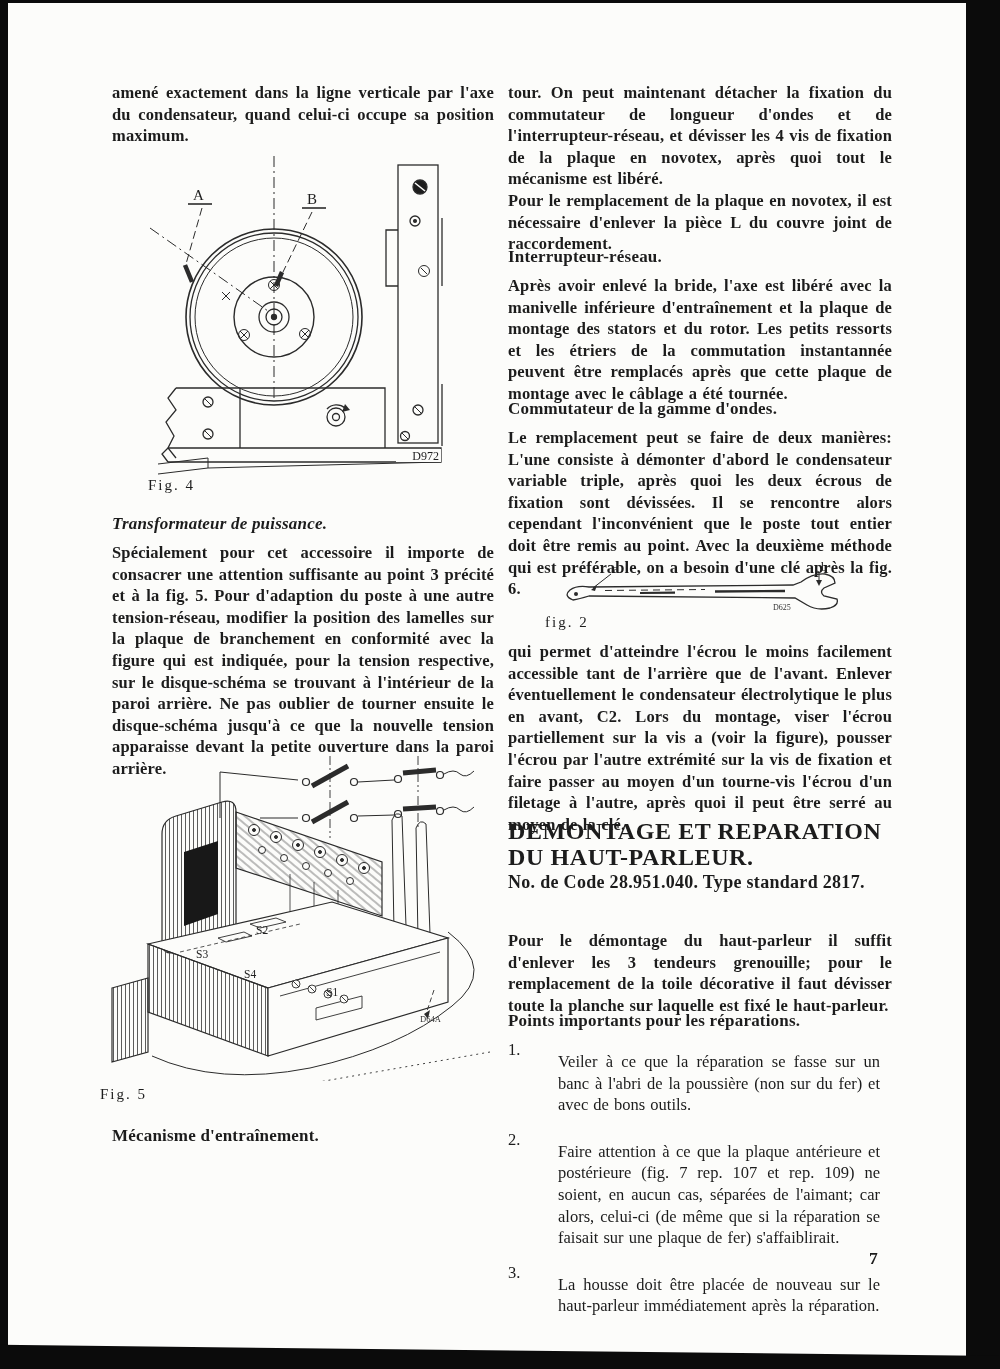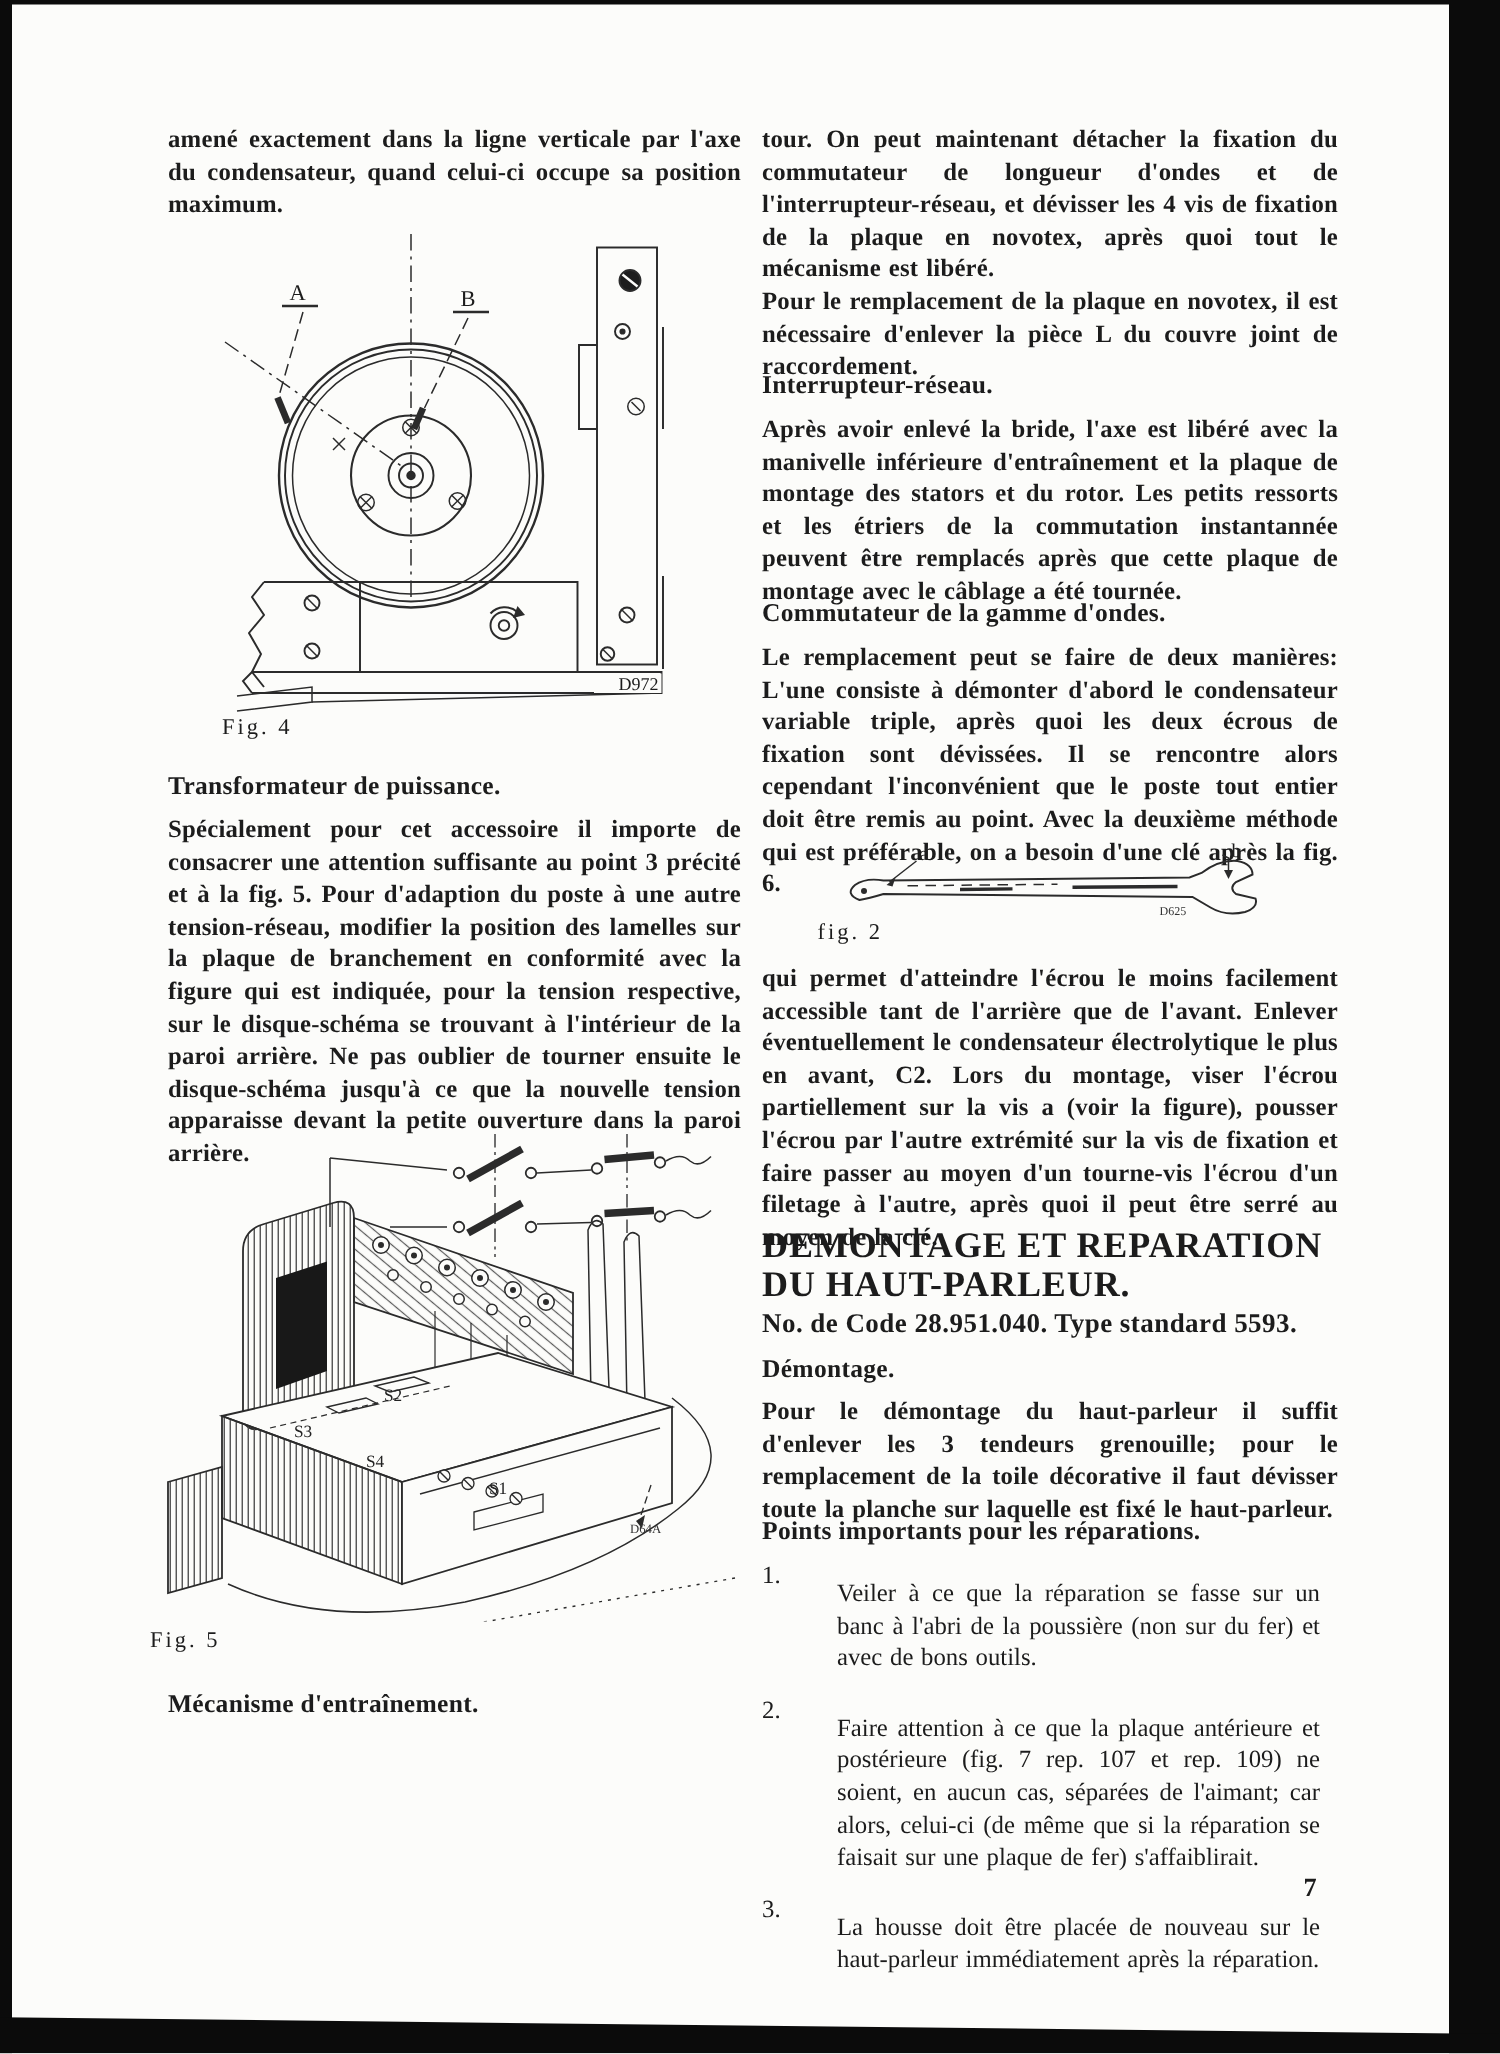--- a/index.html
+++ b/index.html
@@ -112,21 +112,21 @@
         <line x1="60" y1="322" x2="293" y2="316" stroke-width="1"></line>
       </g>
       <rect x="248" y="303" width="45" height="13" fill="#fcfcfa" stroke="none"></rect>
       <text x="291" y="314" text-anchor="end" font-size="12" fill="#1d1d1d" font-family="Liberation Serif, serif">D972</text>
       <text x="45" y="54" font-size="15" fill="#1d1d1d" font-family="Liberation Serif, serif">A</text>
       <text x="159" y="58" font-size="15" fill="#1d1d1d" font-family="Liberation Serif, serif">B</text>
     </svg>
   </div>
   <div class="caption block" style="left:148px;top:477px;width:320px;">Fig. 4</div>
 
-  <h3 class="heading block" style="left:112px;top:514px;width:382px;">Transformateur de puissance.</h3>
+  <h3 class="heading block" style="left:112px;top:514px;width:382px;font-style:italic;">Transformateur de puissance.</h3>
   <p class="body block" style="left:112px;top:542px;width:382px;">Spécialement pour cet accessoire il importe de consacrer une attention suffisante au point 3 précité et à la fig. 5. Pour d'adaption du poste à une autre tension-réseau, modifier la position des lamelles sur la plaque de branchement en conformité avec la figure qui est indiquée, pour la tension respective, sur le disque-schéma se trouvant à l'intérieur de la paroi arrière. Ne pas oublier de tourner ensuite le disque-schéma jusqu'à ce que la nouvelle tension apparaisse devant la petite ouverture dans la paroi arrière.</p>
 
   <div class="block" style="left:100px;top:756px;width:400px;height:325px;">
     <svg width="400" height="325" viewBox="0 0 400 325">
       <defs>
         <pattern id="vh" width="4" height="6" patternUnits="userSpaceOnUse">
           <line x1="1.5" y1="0" x2="1.5" y2="6" stroke="#4a4a4a" stroke-width="0.9"></line>
         </pattern>
         <pattern id="dh" width="6" height="6" patternUnits="userSpaceOnUse" patternTransform="rotate(40)">
           <line x1="0" y1="1" x2="6" y2="1" stroke="#5a5a5a" stroke-width="0.8"></line>
@@ -258,23 +258,22 @@
       <text x="276" y="13" font-size="13" fill="#1d1d1d" font-family="Liberation Serif, serif">b</text>
       <text x="228" y="52" font-size="8" fill="#333" font-family="Liberation Serif, serif">D625</text>
     </svg>
   </div>
   <div class="caption block" style="left:545px;top:614px;width:330px;">fig. 2</div>
 
   <p class="body block" style="left:508px;top:641px;width:384px;">qui permet d'atteindre l'écrou le moins facilement accessible tant de l'arrière que de l'avant. Enlever éventuellement le condensateur électrolytique le plus en avant, C2. Lors du montage, viser l'écrou partiellement sur la vis a (voir la figure), pousser l'écrou par l'autre extrémité sur la vis de fixation et faire passer au moyen d'un tourne-vis l'écrou d'un filetage à l'autre, après quoi il peut être serré au moyen de la clé.</p>
 
   <h2 class="chapter-title block" style="left:508px;top:818px;width:384px;">DEMONTAGE ET REPARATION DU HAUT-PARLEUR.</h2>
 
-  <p class="code-line block" style="left:508px;top:872px;width:384px;">No. de Code 28.951.040. Type standard 5593.</p>
-
-  <h3 class="heading block" style="left:508px;top:903px;width:384px;">Démontage.</h3>
+  <p class="code-line block" style="left:508px;top:872px;width:384px;">No. de Code 28.951.040. Type standard 2817.</p>
+
   <p class="body block" style="left:508px;top:930px;width:384px;">Pour le démontage du haut-parleur il suffit d'enlever les 3 tendeurs grenouille; pour le remplacement de la toile décorative il faut dévisser toute la planche sur laquelle est fixé le haut-parleur.</p>
 
   <h3 class="heading block" style="left:508px;top:1011px;width:384px;">Points importants pour les réparations.</h3>
 
   <div class="block" style="left:508px;top:1039px;width:384px;">
     <div class="list-item">
       <span class="list-num">1.</span>
       <p class="list-text">Veiler à ce que la réparation se fasse sur un banc à l'abri de la poussière (non sur du fer) et avec de bons outils.</p>
     </div>
     <div class="list-item">

